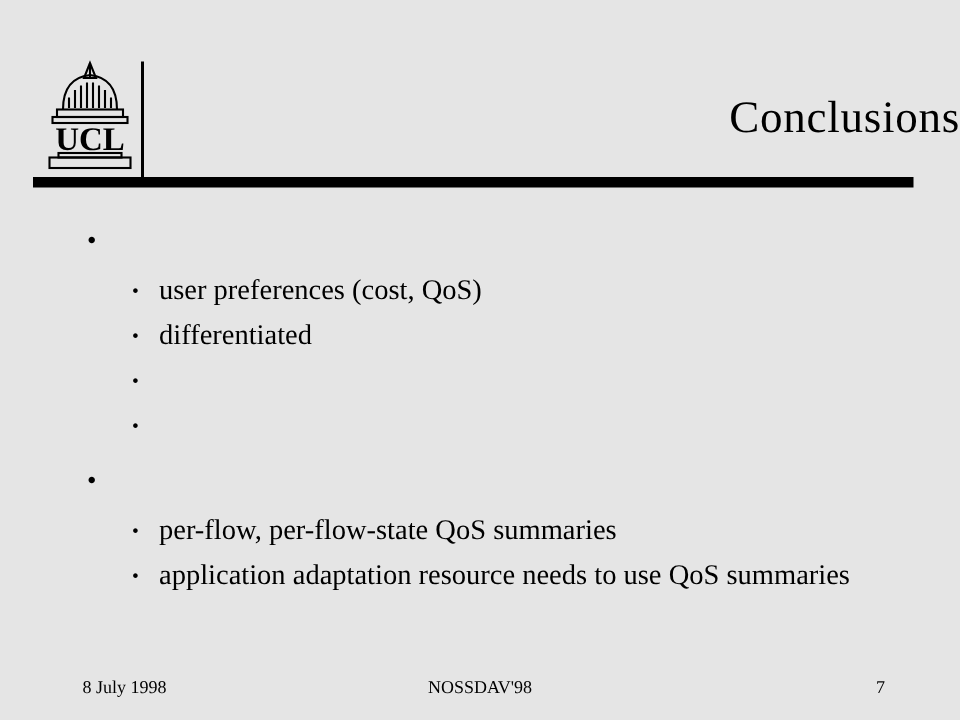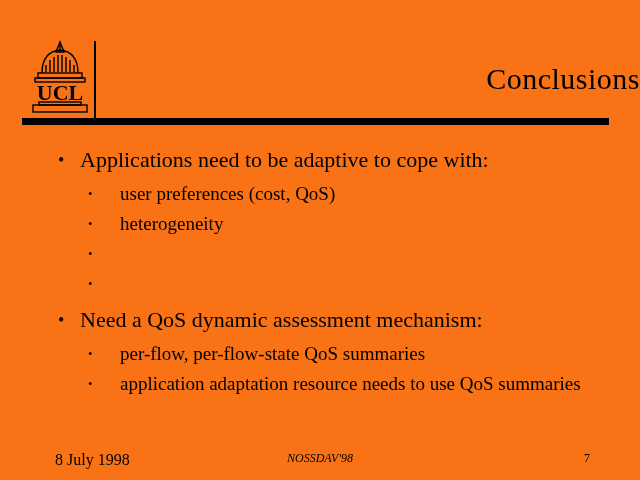--- a/index.html
+++ b/index.html
@@ -1,40 +1,40 @@
 <!DOCTYPE html>
 <html><head>
 <meta charset="utf-8">
 <style>
   html, body { margin:0; padding:0; background:#fff; }
   .slide {
-    position:relative; width:640px; height:480px; background:#f97316;
+    position:relative; width:640px; height:480px; background:#e5e5e5;
     font-family:"Liberation Serif", serif; color:#000; overflow:hidden;
   }
   .slide-title {
     position:absolute; top:62px; left:40px; width:600px; margin:0;
     text-align:right; font-size:30px; font-weight:400; letter-spacing:0.5px;
   }
   .logo { position:absolute; left:27px; top:40px; width:66px; height:74px; }
   .logo svg { display:block; }
   .logo-vline { position:absolute; left:94px; top:41px; width:2px; height:78px; background:#000; }
   .rule { position:absolute; left:22px; top:118px; width:587px; height:7px; background:#000; }
 
   .content { position:absolute; left:48px; top:146px; width:562px; }
   .bullet-l1 { display:flex; align-items:flex-start; font-size:22px; line-height:28px; }
   .bullet-l1 .marker { flex:0 0 32px; padding-left:10px; box-sizing:border-box; font-size:18px; line-height:28px; }
   .bullet-l1.second { margin-top:10px; }
 
   .sub-group { margin:8px 0 0 40px; }
   .bullet-l2 { display:flex; align-items:flex-start; font-size:19px; line-height:24px; margin-bottom:6px; }
   .bullet-l2 .marker { flex:0 0 18px; font-size:13px; line-height:24px; }
-  .bullet-l2 .text { max-width:470px;margin-left:14px; }
+  .bullet-l2 .text { max-width:470px; }
 
-  .footer-date { position:absolute; left:55px; top:451px; font-size:16px; }
-  .footer-event { position:absolute; left:0; top:451px; width:640px; text-align:center; font-size:12px;font-style:italic; }
+  .footer-date { position:absolute; left:55px; top:451px; font-size:12px; }
+  .footer-event { position:absolute; left:0; top:451px; width:640px; text-align:center; font-size:12px; }
   .footer-page { position:absolute; top:451px; right:50px; font-size:12px; }
 </style>
 </head>
 <body>
 
 <div class="slide">
 
   <div class="logo">
     <svg width="66" height="74" viewBox="0 0 66 74">
       <g stroke="#000" stroke-width="1.4" fill="none">
@@ -64,43 +64,41 @@
   <div class="logo-vline"></div>
 
   <h1 class="slide-title">Conclusions</h1>
 
   <div class="rule"></div>
 
   <div class="content">
 
     <div class="bullet-l1">
       <span class="marker">•</span>
-      <span class="text">Applications need to be adaptive to cope with:</span>
     </div>
 
     <div class="sub-group">
       <div class="bullet-l2">
         <span class="marker">•</span>
         <span class="text">user preferences (cost, QoS)</span>
       </div>
       <div class="bullet-l2">
         <span class="marker">•</span>
-        <span class="text">heterogeneity</span>
+        <span class="text">differentiated</span>
       </div>
       <div class="bullet-l2">
         <span class="marker">•</span>
       </div>
       <div class="bullet-l2">
         <span class="marker">•</span>
       </div>
     </div>
 
     <div class="bullet-l1 second">
       <span class="marker">•</span>
-      <span class="text">Need a QoS dynamic assessment mechanism:</span>
     </div>
 
     <div class="sub-group">
       <div class="bullet-l2">
         <span class="marker">•</span>
         <span class="text">per-flow, per-flow-state QoS summaries</span>
       </div>
       <div class="bullet-l2">
         <span class="marker">•</span>
         <span class="text">application adaptation resource needs to use QoS summaries</span>

